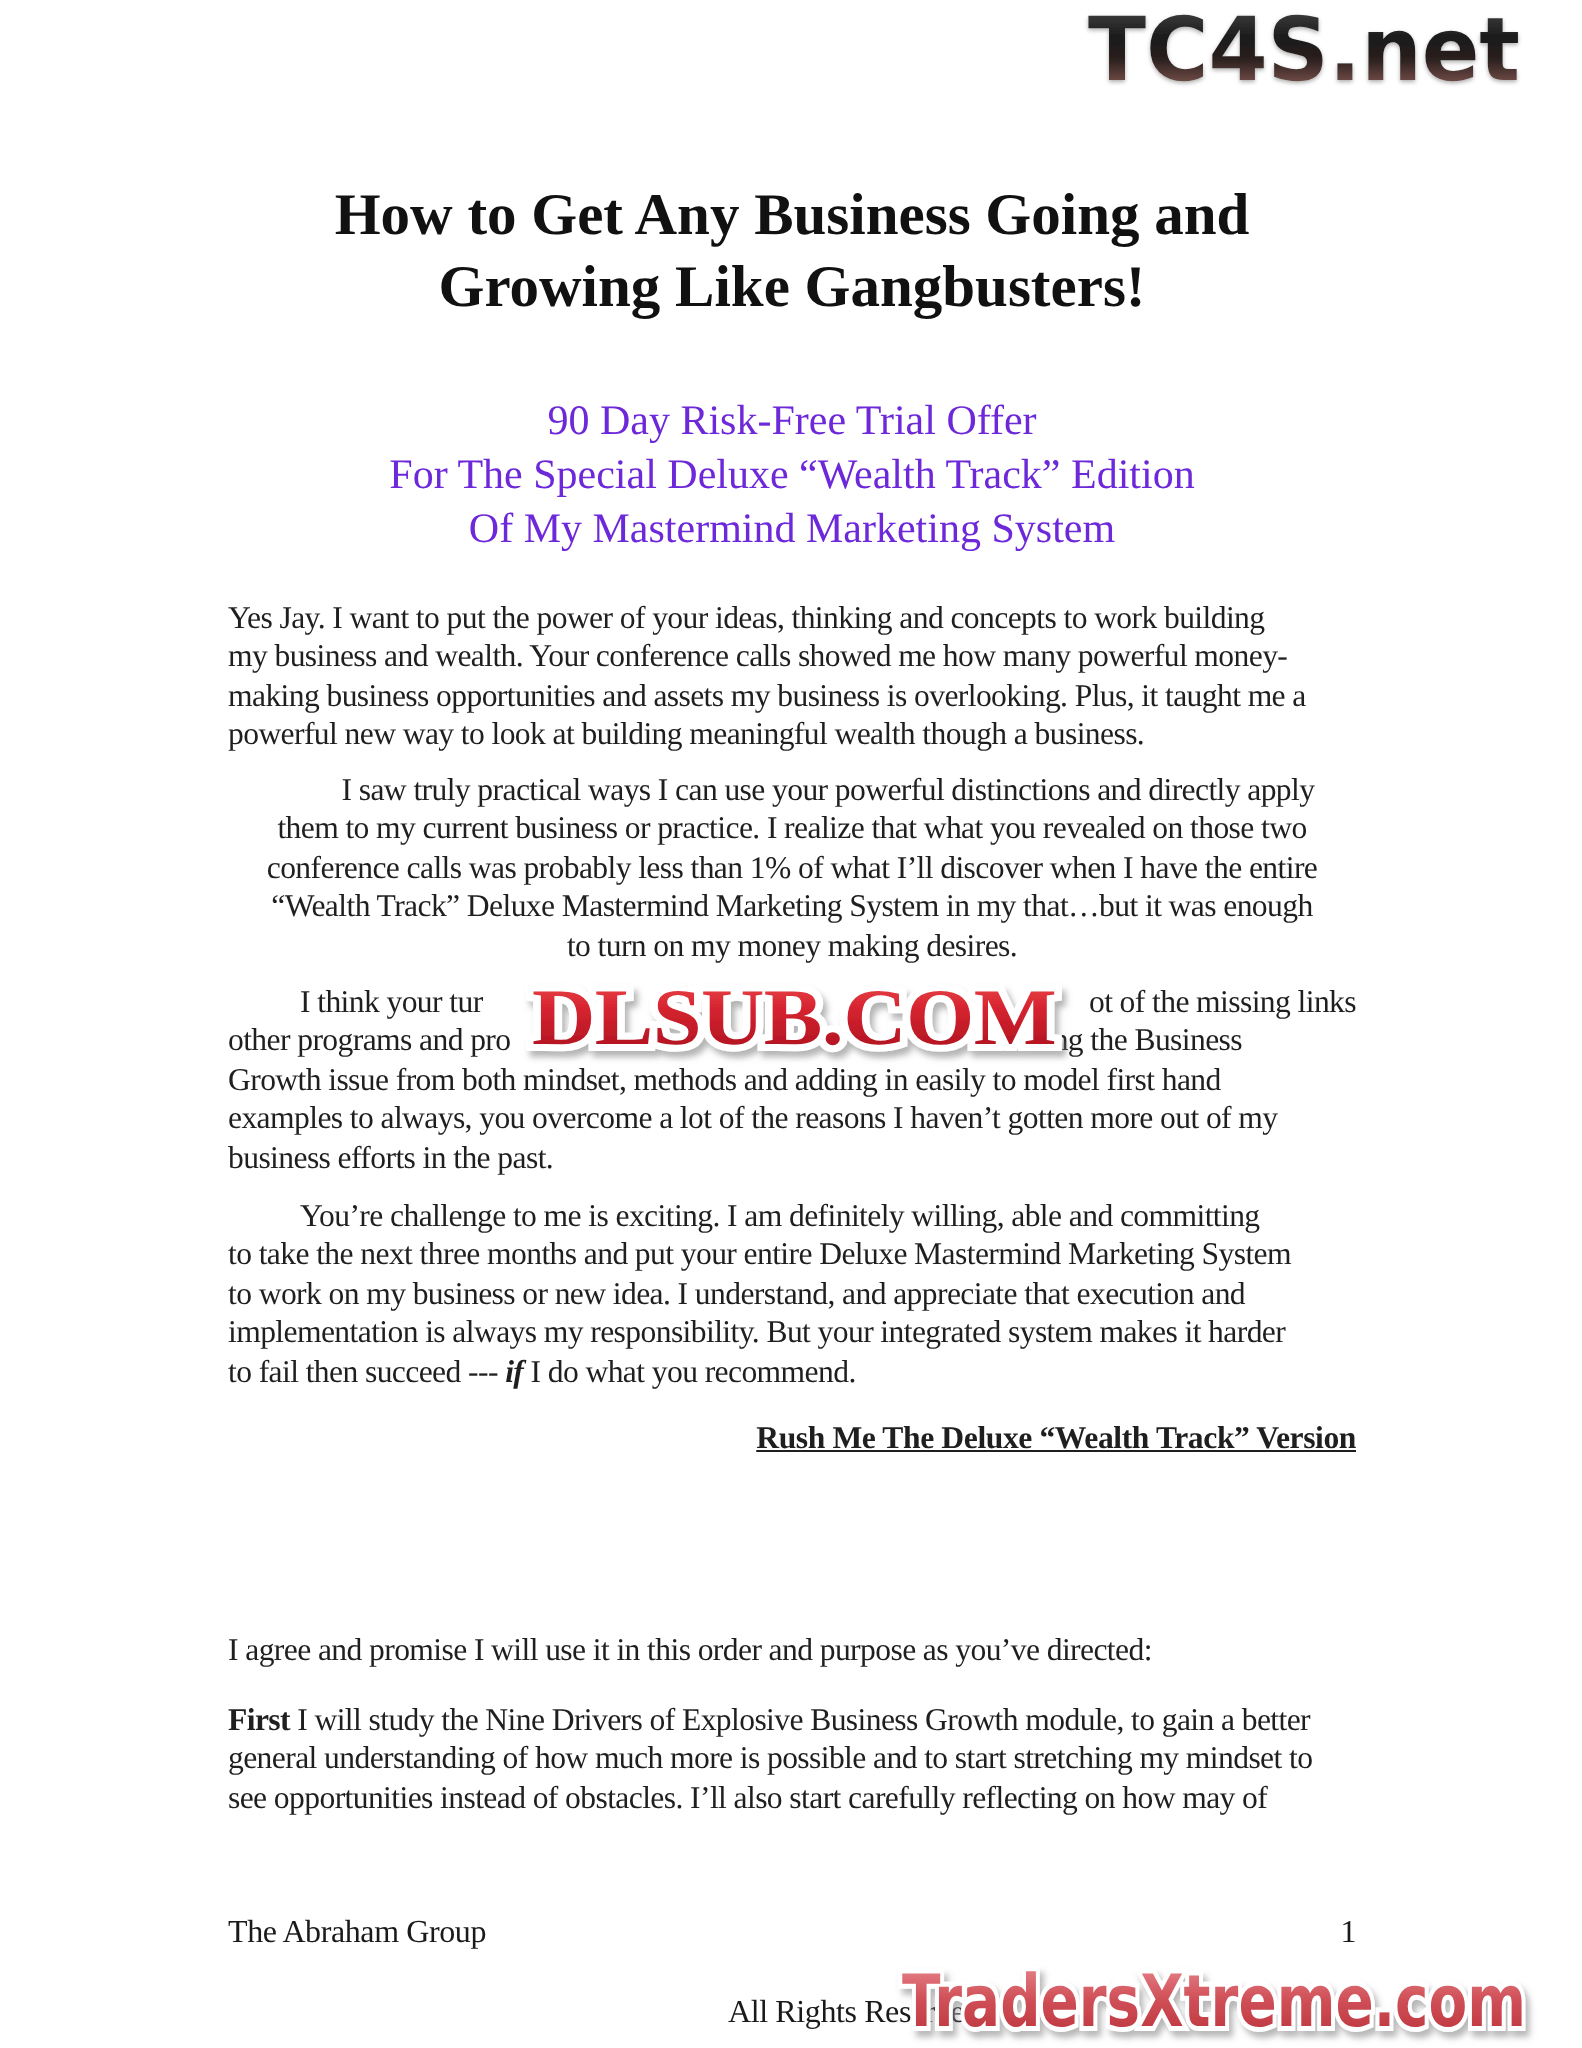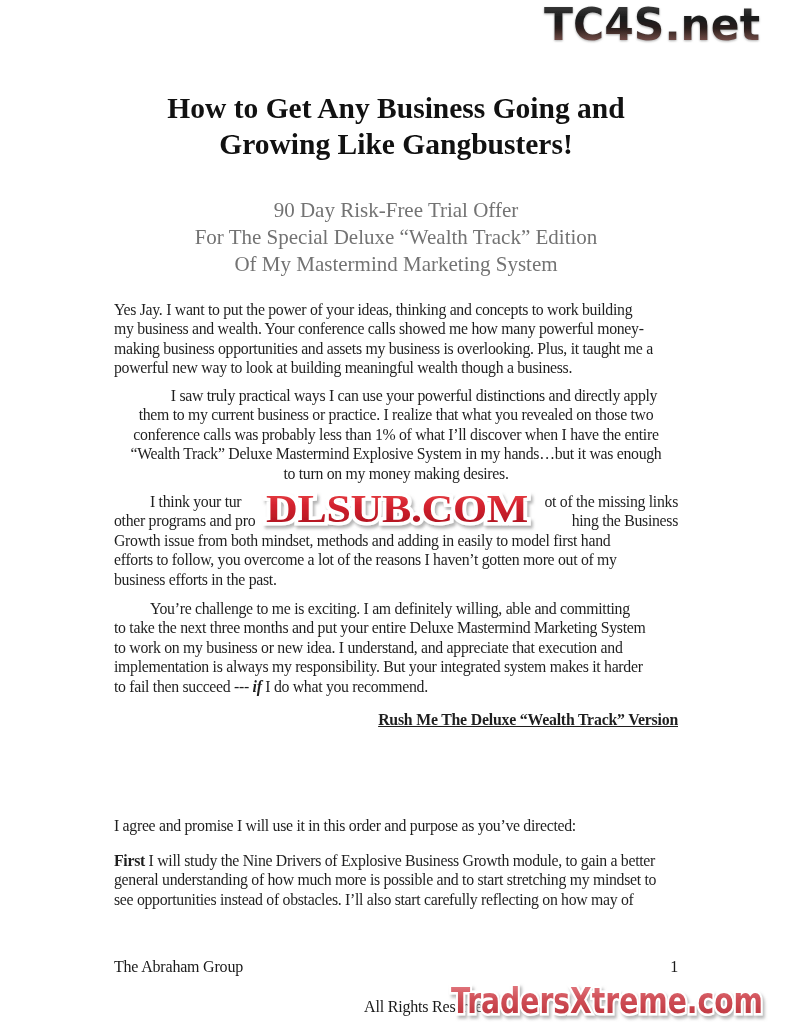--- a/index.html
+++ b/index.html
@@ -14,42 +14,42 @@
   }
   .abs{position:absolute;left:114px;width:564px;}
   .title{
     top:90px;
     font-size:29.5px;line-height:36px;font-weight:bold;
     text-align:center;color:#111;
   }
   .subtitle{
     top:197px;
     font-size:21px;line-height:27px;
-    text-align:center;color:#737373;
+    text-align:center;color:#6d28d9;
   }
   .para{
     font-size:15.8px;line-height:19.4px;letter-spacing:-0.3px;
   }
   .para .line{white-space:nowrap;}
   .indent-first .line:first-child{text-indent:36px;}
   .p1{top:300px;}
   .p2{top:386px;text-align:center;}
   .p3{top:492px;}
   .p4{top:599px;}
   .heading{
     top:710px;
     font-size:15.8px;line-height:19.4px;font-weight:bold;
     text-decoration:underline;letter-spacing:-0.2px;white-space:nowrap;text-align:right;
   }
   .p5{top:746px;}
   .p6{top:816px;}
   .p7{top:851px;}
   .flexrow{display:flex;justify-content:space-between;white-space:nowrap;}
   .frag.indent{padding-left:36px;text-align:right;}
-  .frag.r2{margin-left:auto;}
+  .frag.r2{margin-left:auto;margin-right:57px;}
   .bold{font-weight:bold;}
   .boldital{font-weight:bold;font-style:italic;}
   .footer{
     top:958px;
     display:grid;grid-template-columns:1fr 1fr 1fr;
     font-size:16px;letter-spacing:-0.2px;color:#1a1a1a;
   }
   .footer .c{text-align:right;margin-top:40px;}
   .footer .r{text-align:right;}
   .logo-tc4s{position:absolute;top:-2px;right:2px;pointer-events:none;}
@@ -92,36 +92,36 @@
       <div class="line">Yes Jay. I want to put the power of your ideas, thinking and concepts to work building</div>
       <div class="line">my business and wealth. Your conference calls showed me how many powerful money-</div>
       <div class="line">making business opportunities and assets my business is overlooking. Plus, it taught me a</div>
       <div class="line">powerful new way to look at building meaningful wealth though a business.</div>
     </div>
 
   <div class="abs para p2 indent-first">
       <div class="line">I saw truly practical ways I can use your powerful distinctions and directly apply</div>
       <div class="line">them to my current business or practice. I realize that what you revealed on those two</div>
       <div class="line">conference calls was probably less than 1% of what I’ll discover when I have the entire</div>
-      <div class="line">“Wealth Track” Deluxe Mastermind Explosive System in my hands…but it was enough</div>
+      <div class="line">“Wealth Track” Deluxe Mastermind Marketing System in my that…but it was enough</div>
       <div class="line">to turn on my money making desires.</div>
     </div>
 
   <div class="abs para p3">
     <div class="line flexrow">
       <span class="frag indent">I think your tur</span>
       <span class="frag">ot of the missing links</span>
     </div>
     <div class="line flexrow">
       <span class="frag">other programs and pro</span>
       <span class="frag r2">hing the Business</span>
     </div>
     <div>
         <div class="line">Growth issue from both mindset, methods and adding in easily to model first hand</div>
-        <div class="line">efforts to follow, you overcome a lot of the reasons I haven’t gotten more out of my</div>
+        <div class="line">examples to always, you overcome a lot of the reasons I haven’t gotten more out of my</div>
         <div class="line">business efforts in the past.</div>
       </div>
 
     <svg class="wm-dlsub" width="290" height="54" viewBox="0 0 290 54">
       <defs>
         <linearGradient id="gDlsub" x1="0" y1="0" x2="0" y2="1">
           <stop offset="0%" stop-color="#ef5050"></stop>
           <stop offset="40%" stop-color="#d62430"></stop>
           <stop offset="100%" stop-color="#a50f1c"></stop>
         </linearGradient>

